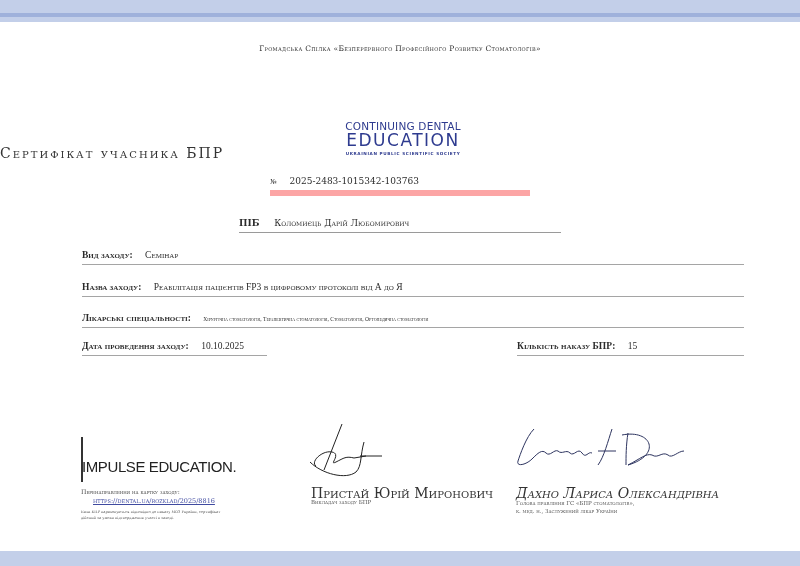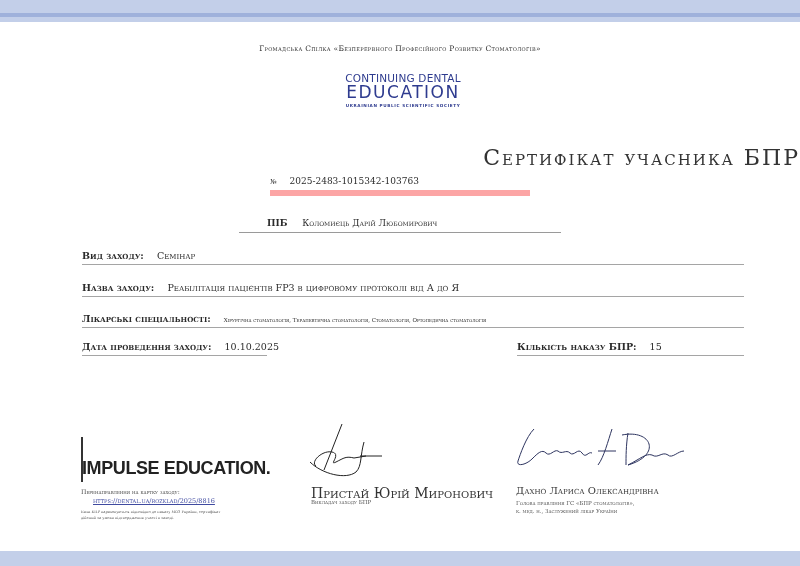--- a/index.html
+++ b/index.html
@@ -7,53 +7,53 @@
          font-family:"DejaVu Serif", serif; color:#2b2b2b; }
   .band-top { position:absolute; left:0; top:0; width:800px; height:22px; background:#c3cfe9; }
   .band-top-line { position:absolute; left:0; top:13px; width:800px; height:4px; background:#9fb1db; }
   .band-bottom { position:absolute; left:0; top:551px; width:800px; height:15px; background:#c3cfe9; }
 
   .org { position:absolute; left:0; top:44px; width:800px; text-align:center;
          font-size:7.5px; font-variant:small-caps; letter-spacing:0.3px; color:#333; }
 
   .logo { position:absolute; left:333px; top:73px; width:140px; text-align:center; color:#2e3b8f;
           font-family:"DejaVu Sans", sans-serif; }
-  .logo .l1 { font-size:10.5px; letter-spacing:0.2px; line-height:11px; }
+  .logo .l1 { font-size:10.5px; letter-spacing:0.2px; line-height:11px;margin-top:48px; }
   .logo .l2 { font-size:17px; letter-spacing:1.5px; line-height:17px; font-weight:normal; }
   .logo .l3 { font-size:4.2px; font-weight:bold; letter-spacing:0.6px; margin-top:2px; }
 
-  .title { position:absolute; left:0; top:145px; width:800px; text-align:right;
-           font-size:22px; font-variant:small-caps; letter-spacing:2px; color:#333; }
+  .title { position:absolute; left:0; top:145px; width:800px; text-align:left;
+           font-size:14px; font-variant:small-caps; letter-spacing:2px; color:#333; }
 
   .num-row { position:absolute; left:270px; top:176px; width:260px; height:14px;
              border-bottom:6px solid #fca5a5; font-size:9px; }
   .num-row .sym { font-size:7px; margin-right:10px; }
 
   .pib-row { position:absolute; left:239px; top:218px; width:322px; height:14px;
              border-bottom:1px solid #9a9a9a; font-size:9px; font-variant:small-caps; }
-  .pib-row .lbl { margin-right:12px; font-weight:bold;margin-left:28px; }
+  .pib-row .lbl { margin-right:12px; font-weight:bold; }
 
   .field { position:absolute; height:14px; border-bottom:1.5px solid #a5a5a5;
-           font-variant:small-caps; font-size:9.5px; white-space:nowrap; }
+           font-variant:small-caps; font-size:9.5px; white-space:nowrap;font-family:Liberation Serif, serif; }
   .field .lbl { font-weight:bold; margin-right:10px; }
   .field .val.small { font-size:5.5px; }
 
   .impulse-bar { position:absolute; left:81px; top:437px; width:1.5px; height:45px; background:#333; }
   .impulse { position:absolute; left:82px; top:458px; font-family:"Liberation Sans", sans-serif;
-             font-weight:bold; font-size:18px; letter-spacing:-0.4px; color:#222; }
+             font-weight:normal; font-size:15px; letter-spacing:-0.4px; color:#222; }
   .link-label { position:absolute; left:81px; top:488px; font-size:6.2px; font-variant:small-caps; color:#444; }
   .link-url { position:absolute; left:93px; top:497px; font-size:6.5px; font-variant:small-caps; color:#3f4aa0; text-decoration:underline; }
   .fineprint { position:absolute; left:81px; top:510px; width:150px; font-size:3.6px; line-height:5.5px; color:#555; }
 
   .sig1 { position:absolute; left:302px; top:422px; width:90px; height:60px; }
   .sig1-name { position:absolute; left:311px; top:485px; font-size:14px; font-variant:small-caps; color:#333; }
   .sig1-role { position:absolute; left:311px; top:499px; font-size:5.5px; font-variant:small-caps; color:#555; }
 
   .sig2 { position:absolute; left:512px; top:425px; width:175px; height:45px; }
-  .sig2-name { position:absolute; left:516px; top:485px; font-size:10px; font-variant:small-caps; color:#333; }
+  .sig2-name { position:absolute; left:516px; top:485px; font-size:14px; font-variant:small-caps; color:#333;font-style:italic; }
   .sig2-role { position:absolute; left:516px; top:499px; font-size:5.5px; line-height:8px; font-variant:small-caps; color:#555; width:200px; }
 </style>
 </head>
 <body>
 
 <div class="band-top"></div>
 <div class="band-top-line"></div>
 
 <div class="org">Громадська Спілка «Безперервного Професійного Розвитку Стоматологів»</div>
 

